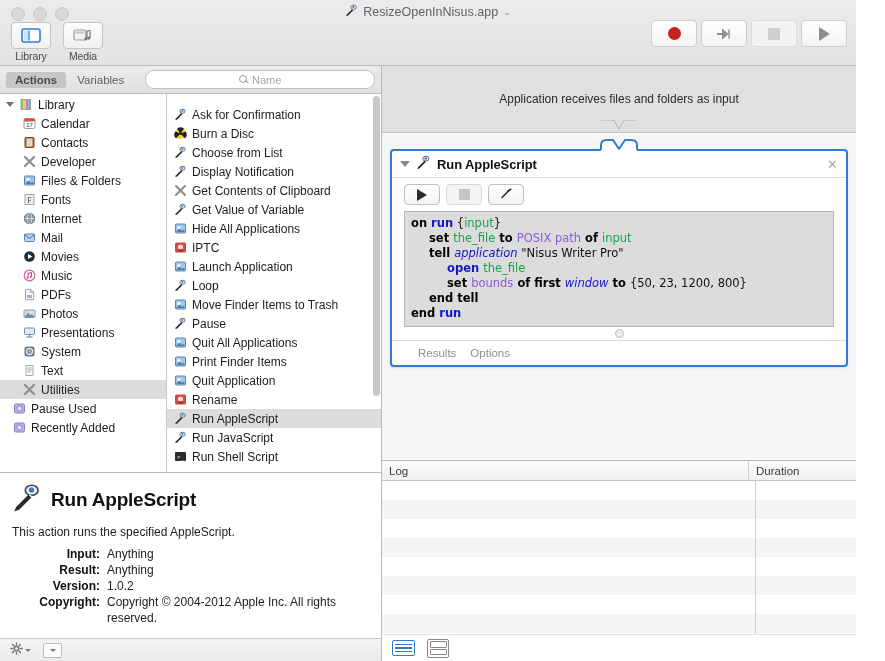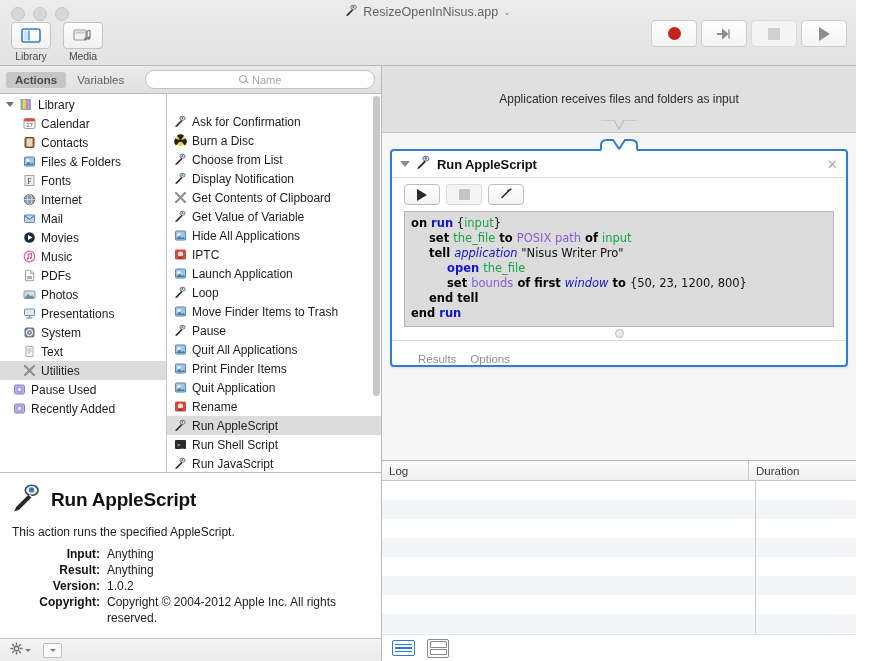--- a/index.html
+++ b/index.html
@@ -66,21 +66,21 @@
     display:flex;align-items:center;justify-content:center;gap:4px;position:relative;
   }
   .srch-ico{position:relative;width:9px;height:9px;}
   .srch-ico::before{content:"";position:absolute;left:0;top:0;width:6px;height:6px;border:1.2px solid #9a9a9a;border-radius:50%;}
   .srch-ico::after{content:"";position:absolute;left:6px;top:6px;width:3.5px;height:1.2px;background:#9a9a9a;transform:rotate(45deg);}
   .srch-ph{font-size:11px;color:#a5a5a5;}
 
   
   .lists{flex:1;display:flex;min-height:0;border-bottom:1px solid #b9b9b9;}
   .tree{width:166px;flex:0 0 166px;background:#fff;border-right:1px solid #c8c8c8;overflow:hidden;padding-top:1px;}
-  .actions{flex:1;background:#fff;overflow:hidden;position:relative;padding-top:18px;}
+  .actions{flex:1;background:#fff;overflow:hidden;position:relative;padding-top:11px;}
   .row{height:19px;display:flex;align-items:center;gap:5px;padding-left:6px;font-size:12px;color:#1d1d1d;cursor:default;white-space:nowrap;}
   .row.sel{background:#dcdcdc;}
   .row.indent{padding-left:22px;}
   .row.indent2{padding-left:12px;}
   .disc{width:8px;flex:0 0 8px;display:flex;align-items:center;justify-content:center;}
   .disc i{width:0;height:0;border-top:5px solid #717171;border-left:4px solid transparent;border-right:4px solid transparent;display:block;}
   .ic{width:14px;height:14px;flex:0 0 14px;display:flex;align-items:center;justify-content:center;font-size:11px;line-height:1;}
   .ic svg{display:block;}
   .scrollbar{position:absolute;right:1px;top:2px;bottom:2px;width:7px;}
   .scrollbar .thumb{position:absolute;left:0;width:7px;border-radius:4px;background:#c8c8c8;}
@@ -152,21 +152,21 @@
   .script .hl{font-weight:bold;color:#1414cd;}
   .script .var{color:#18a54a;margin-top:34px;}
   .script .cmd{color:#8a5cd6;}
   .script .str{color:#111;}
   .script .it{font-style:italic;color:#1414cd;}
   .script .pl{color:#111;}
 
   .grip{height:13px;display:flex;align-items:center;justify-content:center;}
   .grip .d{width:7px;height:7px;border-radius:50%;border:1px solid #bcbcbc;background:#ebebeb;}
   .ac-tabs{
-    height:24px;border-top:1px solid #dcdcdc;display:flex;align-items:flex-end;gap:14px;padding:0 26px;
+    height:24px;border-top:1px solid #dcdcdc;display:flex;align-items:center;gap:14px;padding:0 26px;
   }
   .ac-tabs span{font-size:11.5px;color:#8f8f8f;cursor:default;}
 
   
   .log{height:200px;flex:0 0 200px;border-top:1px solid #b9b9b9;display:flex;flex-direction:column;background:#fff;}
   .log-head{height:19px;flex:0 0 19px;display:flex;background:linear-gradient(180deg,#fcfcfc,#efefef);border-bottom:1px solid #c6c6c6;}
   .log-head .c1{flex:1;display:flex;align-items:center;padding-left:7px;font-size:11.5px;color:#3a3a3a;border-right:1px solid #cdcdcd;}
   .log-head .c2{width:100px;flex:0 0 100px;display:flex;align-items:center;padding-left:7px;font-size:11.5px;color:#3a3a3a;}
   .log-body{flex:1;position:relative;overflow:hidden;}
   .lrow{height:19px;display:flex;}
@@ -310,20 +310,28 @@
               <svg width="13" height="13" viewBox="0 0 13 13">
                   <rect x="2" y="1.5" width="9" height="10" rx="1" fill="#9c6b3f" stroke="#70492a"></rect>
                   <rect x="3.5" y="2.5" width="6" height="8" fill="#e8d7bf"></rect>
                 </svg>
             </span>
             <span>Contacts</span>
           </div>
           <div class="row indent">
             <span class="ic">
               <svg width="13" height="13" viewBox="0 0 13 13">
+                  <path d="M2 2 L11 11 M11 2 L2 11" stroke="#8e8e8e" stroke-width="2.2" stroke-linecap="round"></path>
+                </svg>
+            </span>
+            <span>Developer</span>
+          </div>
+          <div class="row indent">
+            <span class="ic">
+              <svg width="13" height="13" viewBox="0 0 13 13">
                   <rect x="1.5" y="2" width="10" height="9" rx="1" fill="#9fc6ea" stroke="#5b85ad"></rect>
                   <circle cx="5" cy="5.5" r="1.6" fill="#fff"></circle>
                   <path d="M2 10 L5.5 6.5 L8 9 L9.5 7.8 L11 10 Z" fill="#4f7fa8"></path>
                 </svg>
             </span>
             <span>Files &amp; Folders</span>
           </div>
           <div class="row indent">
             <span class="ic">
               <svg width="13" height="13" viewBox="0 0 13 13">
@@ -618,36 +626,36 @@
                 <svg width="13" height="13" viewBox="0 0 16 16">
                   <ellipse cx="10.5" cy="4" rx="3.2" ry="2.5" fill="#e9eef5" stroke="#4a5663"></ellipse>
                   <circle cx="10.3" cy="3.8" r="1.2" fill="#3b78c4"></circle>
                   <path d="M9 6 L2.5 12.5 L1.5 15 L4 14 L10.5 7.5 Z" fill="#2d2d2d"></path>
                 </svg>
               </span>
               <span>Run AppleScript</span>
             </div>
           <div class="row">
               <span class="ic">
-                <svg width="13" height="13" viewBox="0 0 13 13">
-                  <rect x="1" y="2" width="11" height="9" rx="1" fill="#2b2b2b"></rect>
-                  <text x="3" y="8.5" font-size="6" fill="#e8e8e8" font-family="monospace">&gt;_</text>
-                </svg>
-              </span>
-              <span>Run Shell Script</span>
-            </div>
-          <div class="row">
-              <span class="ic">
                 <svg width="13" height="13" viewBox="0 0 16 16">
                   <ellipse cx="10.5" cy="4" rx="3.2" ry="2.5" fill="#e9eef5" stroke="#4a5663"></ellipse>
                   <circle cx="10.3" cy="3.8" r="1.2" fill="#3b78c4"></circle>
                   <path d="M9 6 L2.5 12.5 L1.5 15 L4 14 L10.5 7.5 Z" fill="#2d2d2d"></path>
                 </svg>
               </span>
               <span>Run JavaScript</span>
+            </div>
+          <div class="row">
+              <span class="ic">
+                <svg width="13" height="13" viewBox="0 0 13 13">
+                  <rect x="1" y="2" width="11" height="9" rx="1" fill="#2b2b2b"></rect>
+                  <text x="3" y="8.5" font-size="6" fill="#e8e8e8" font-family="monospace">&gt;_</text>
+                </svg>
+              </span>
+              <span>Run Shell Script</span>
             </div>
 
           <div class="scrollbar">
             <div class="thumb" style="top:0;height:300px;"></div>
           </div>
         </div>
       </div>
 
       <div class="info">
         <div class="info-main">

